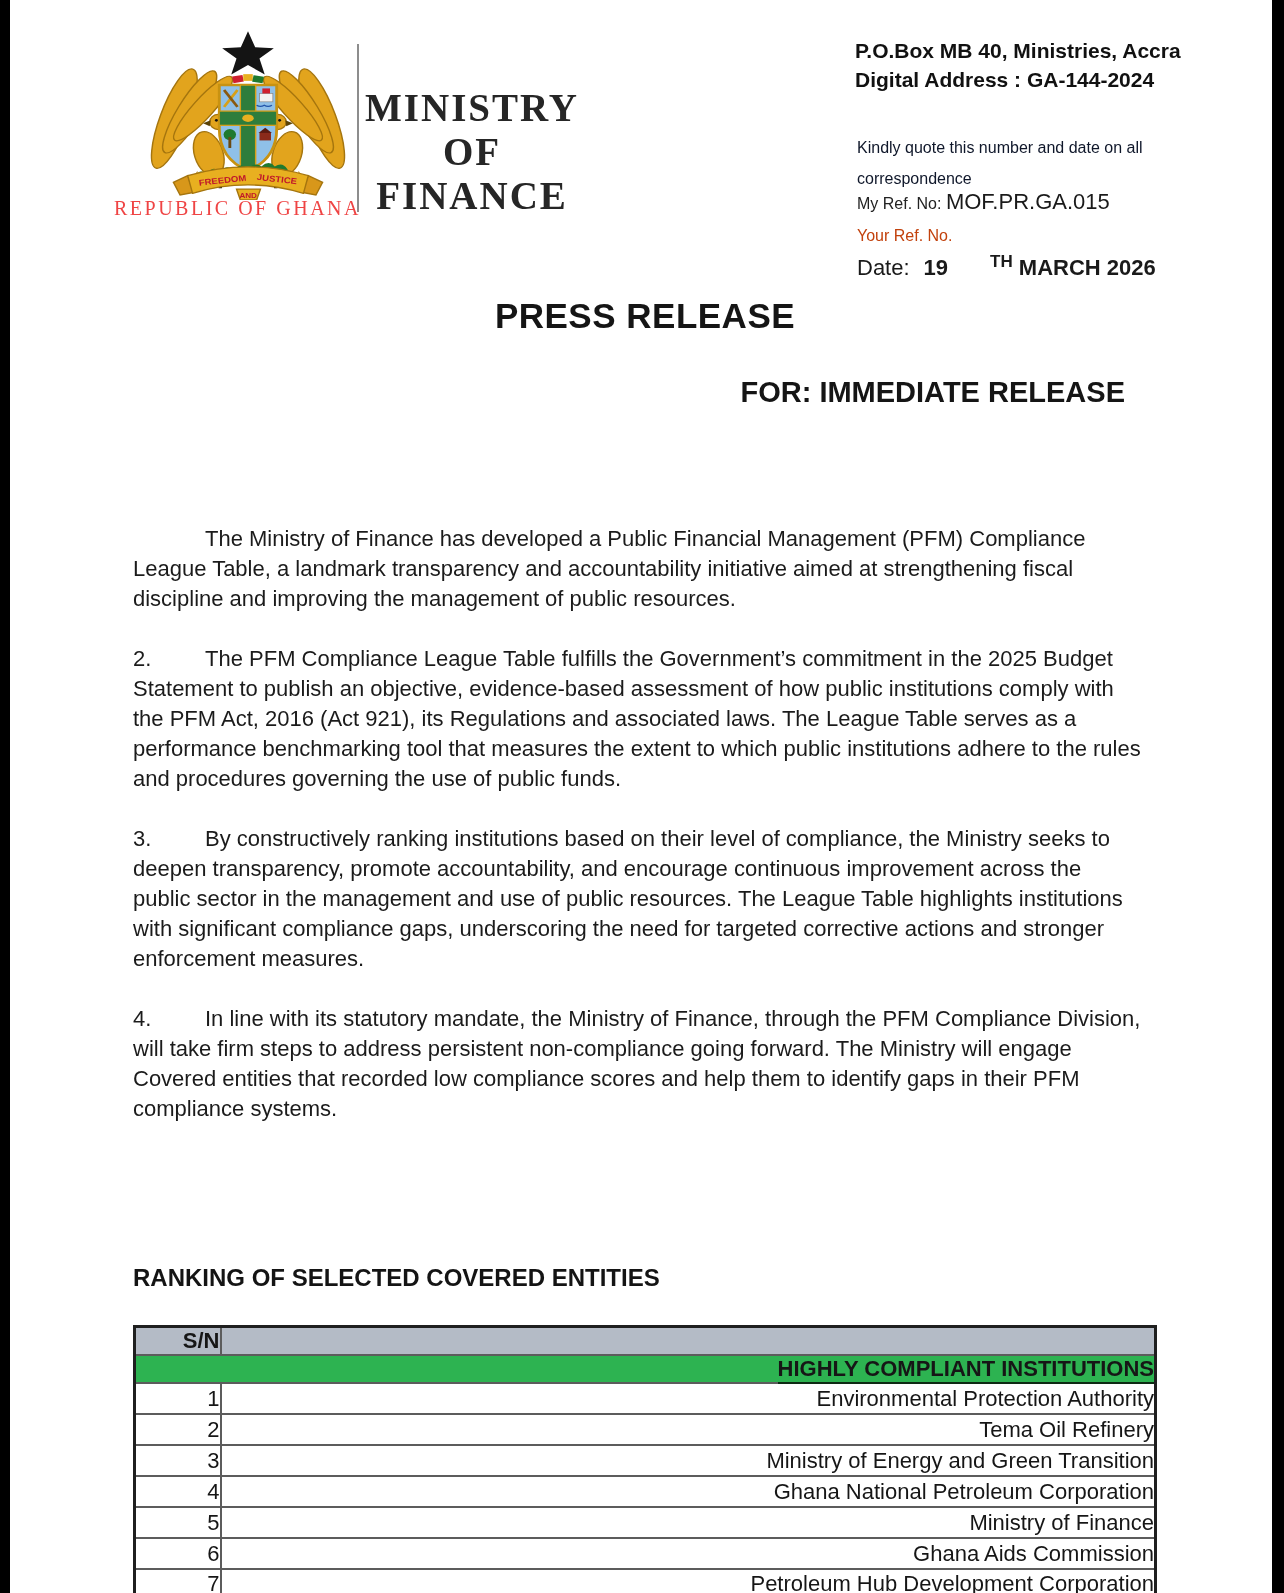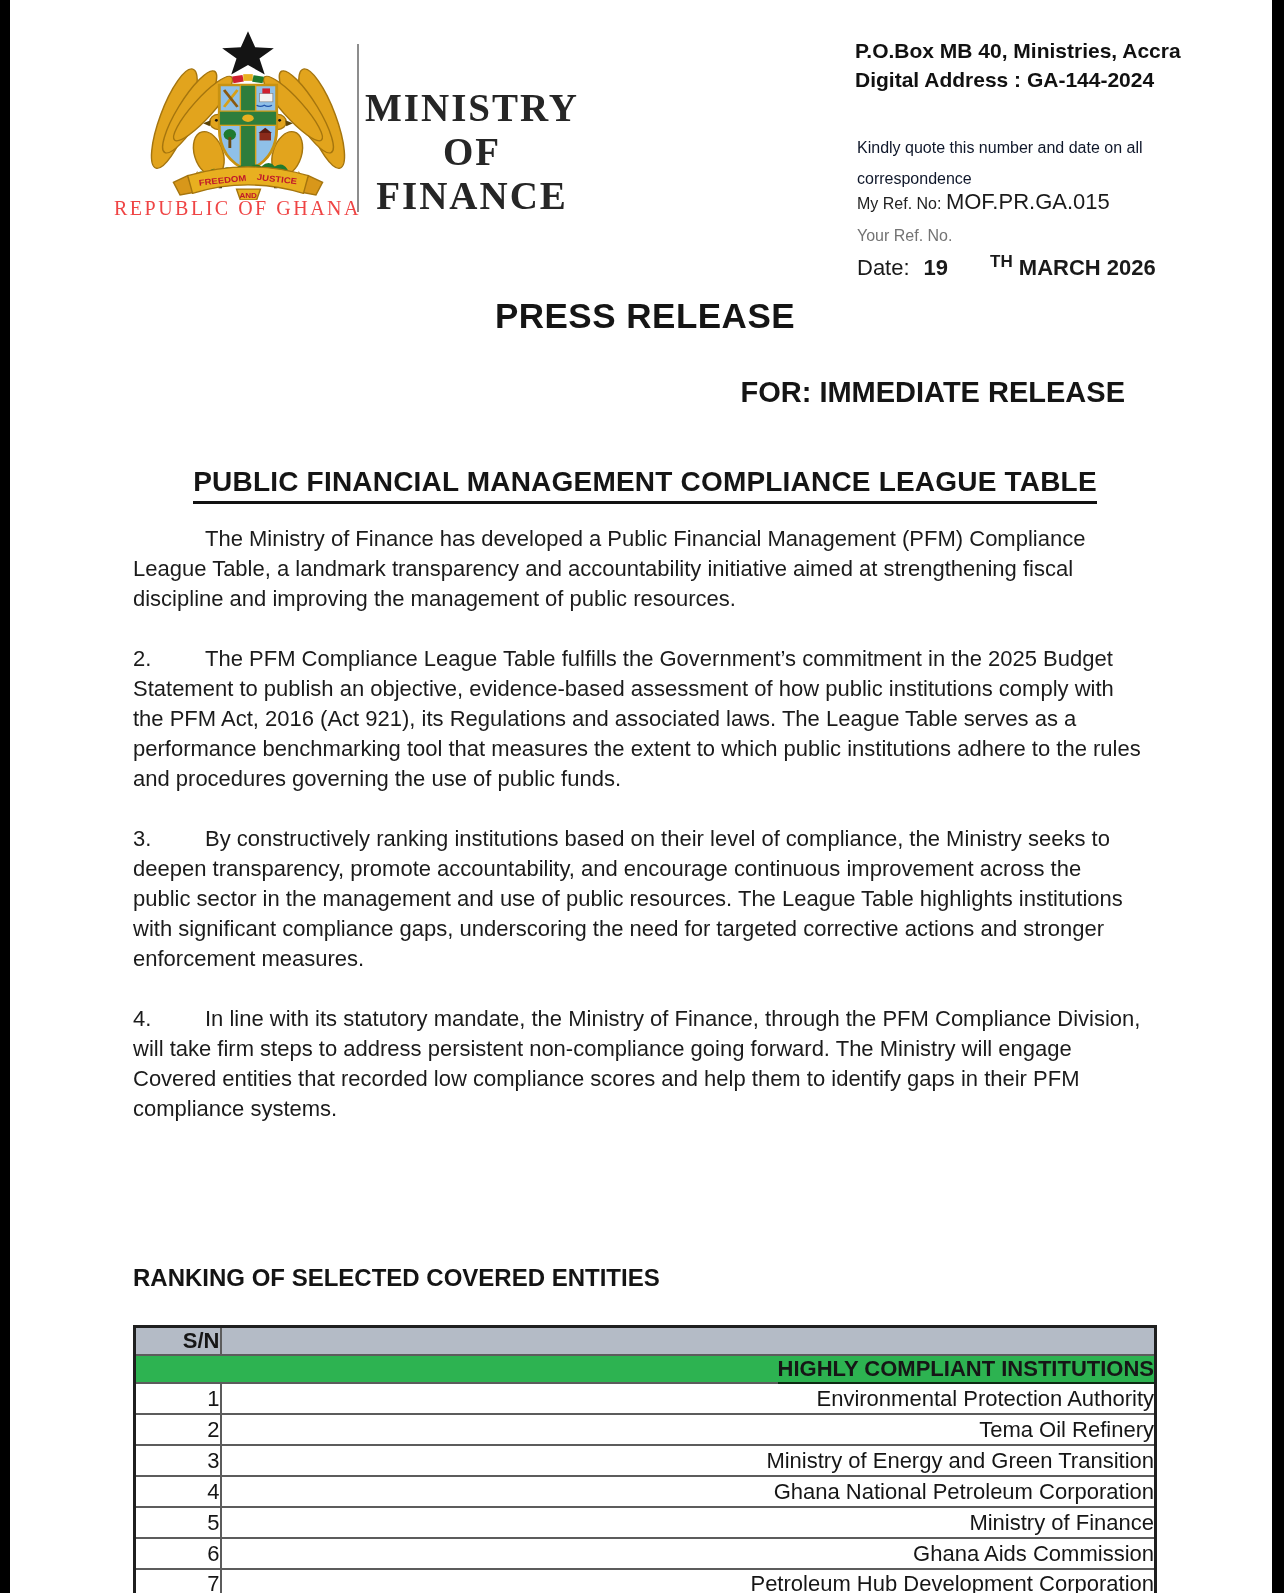--- a/index.html
+++ b/index.html
@@ -19,21 +19,21 @@
   .vdivider { position:absolute; left:347px; top:44px; width:2px; height:168px; background:#8d8d8d; }
   .ministry { position:absolute; left:352px; top:86px; width:220px; text-align:center;
               font-family:"Liberation Serif", serif; font-weight:bold; font-size:39px;
               line-height:44px; letter-spacing:2px; color:#262626; }
 
   .contact { position:absolute; left:845px; top:36px; width:330px; }
   .contact .addr { font-weight:bold; font-size:21px; line-height:29px; color:#111; }
   .contact .note { position:absolute; top:96px; left:2px; font-size:16px; line-height:31px; color:#0f172a; }
   .contact .myref { position:absolute; top:153px; left:2px; font-size:16px; color:#222; }
   .contact .myref .val { font-size:22px; color:#1a1a1a; }
-  .contact .yourref { position:absolute; top:191px; left:2px; font-size:16px; color:#737373; }
+  .contact .yourref { position:absolute; top:191px; left:2px; font-size:16px; color:#c2410c; }
   .contact .dateline { position:absolute; top:216px; left:2px; font-size:22px; color:#1a1a1a; }
   .contact .dateline .val { font-weight:bold; margin-left:14px; }
   .sup { font-size:17px; vertical-align:super; font-weight:bold;margin-left:42px; }
 
   
   .pr-title { position:absolute; left:123px; width:1024px; top:296px; text-align:center;
               font-size:35px; font-weight:bold; letter-spacing:0.5px; color:#151515; }
   .for-line { position:absolute; right:147px; top:376px; font-size:29px; font-weight:bold; color:#151515; }
   .main-heading { position:absolute; left:123px; width:1024px; top:466px; text-align:center; }
   .main-heading span { display:inline-block; font-size:28px; font-weight:bold; color:#151515;
@@ -146,23 +146,20 @@
       <span class="val">MOF.PR.GA.015</span>
     </div>
     <div class="yourref">Your Ref. No.</div>
     <div class="dateline">
       <span>Date:</span><span class="val"><span>19</span><span class="sup">TH</span><span> MARCH 2026</span></span>
     </div>
   </div>
 
   <div class="pr-title">PRESS RELEASE</div>
   <div class="for-line">FOR: IMMEDIATE RELEASE</div>
-  <div class="main-heading">
-    <span>PUBLIC FINANCIAL MANAGEMENT COMPLIANCE LEAGUE TABLE</span>
-  </div>
 
   <div class="body-text">
     <p><span class="pnum"></span><span>The Ministry of Finance has developed a Public Financial Management (PFM) Compliance League Table, a landmark transparency and accountability initiative aimed at strengthening fiscal discipline and improving the management of public resources.</span></p>
       <p><span class="pnum">2.</span><span>The PFM Compliance League Table fulfills the Government’s commitment in the 2025 Budget Statement to publish an objective, evidence-based assessment of how public institutions comply with the PFM Act, 2016 (Act 921), its Regulations and associated laws. The League Table serves as a performance benchmarking tool that measures the extent to which public institutions adhere to the rules and procedures governing the use of public funds.</span></p>
       <p><span class="pnum">3.</span><span>By constructively ranking institutions based on their level of compliance, the Ministry seeks to deepen transparency, promote accountability, and encourage continuous improvement across the public sector in the management and use of public resources. The League Table highlights institutions with significant compliance gaps, underscoring the need for targeted corrective actions and stronger enforcement measures.</span></p>
       <p><span class="pnum">4.</span><span>In line with its statutory mandate, the Ministry of Finance, through the PFM Compliance Division, will take firm steps to address persistent non-compliance going forward. The Ministry will engage Covered entities that recorded low compliance scores and help them to identify gaps in their PFM compliance systems.</span></p>
   </div>
 
   <div class="ranking-heading">RANKING OF SELECTED COVERED ENTITIES</div>
 

